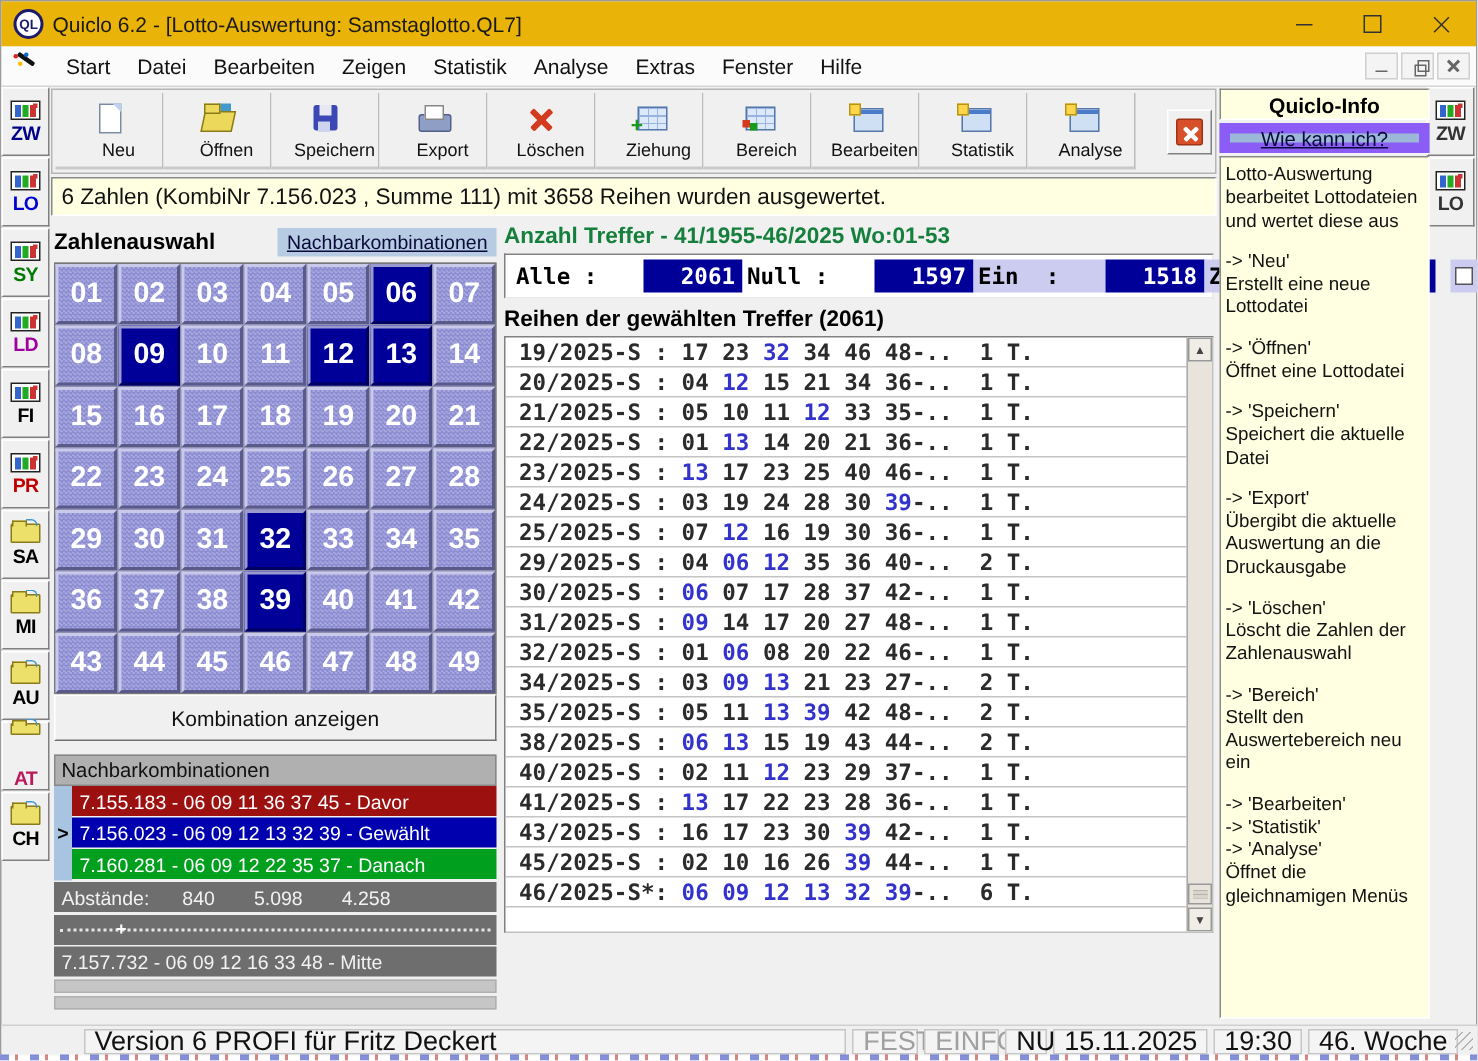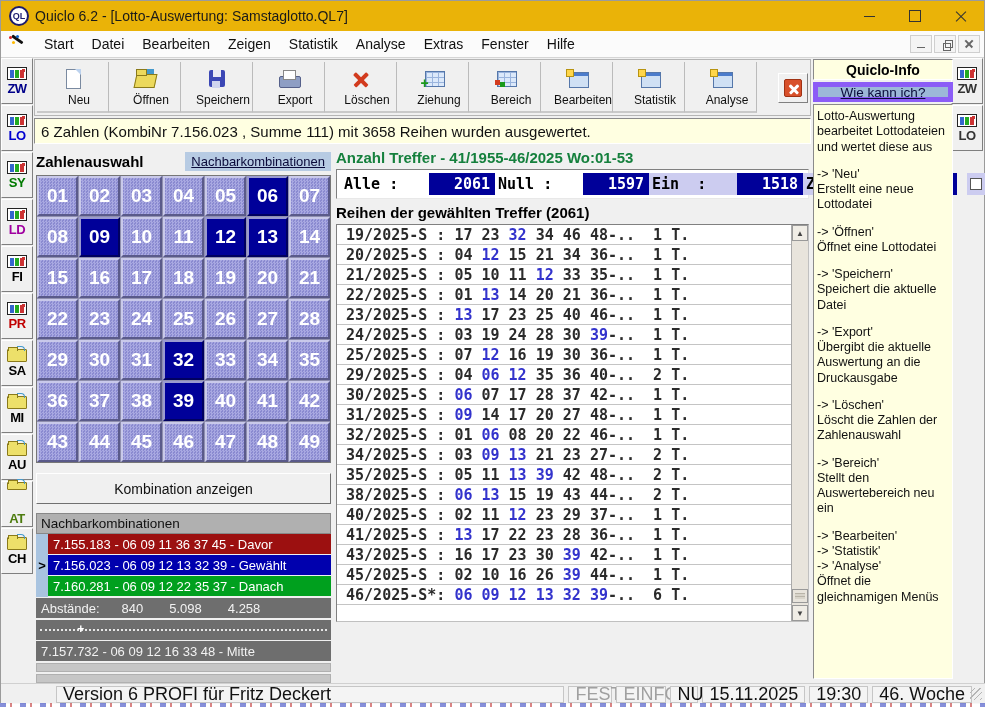--- a/index.html
+++ b/index.html
@@ -75,21 +75,21 @@
   .infobar { position:absolute; left:33px; top:117px; width:777px; height:26px; background:#ffffe1; border:1px solid; border-color:#8a8a8a #fff #fff #8a8a8a; font-size:15px; color:#111; display:flex; align-items:center; padding-left:6px; }
 
   
   .col-left { position:absolute; left:35px; top:148px; width:295px; }
   .sel-header { display:flex; align-items:center; justify-content:space-between; height:24px; }
   .sel-title { font:bold 15px "Liberation Sans",sans-serif; color:#000; }
   .sel-link { font-size:13px; color:#0a0a3a; text-decoration:underline; background:#b7cbe3; padding:2px 6px; }
   .numgrid { display:grid; grid-template-columns:repeat(7,41px); grid-auto-rows:40px; gap:1px; background:#8f8fae; border:1px solid #777; width:295px; margin-top:2px; }
   .cell { display:flex; align-items:center; justify-content:center; font:bold 19px "Liberation Sans",sans-serif; color:#fff; background:#9090d8; background-image:repeating-conic-gradient(rgba(255,255,255,0.22) 0% 25%, rgba(0,0,0,0.04) 0% 50%); background-size:3px 3px; border:2px solid; border-color:#c9c9ea #5a5a8a #5a5a8a #c9c9ea; }
   .cell.sel { background:#000099; background-image:none; border-color:#9a9ad0 #000060 #000060 #9a9ad0; }
-  .combi-btn { width:295px; height:31px; margin-top:10px; background:#f0f0f0; border:1px solid; border-color:#fff #707070 #707070 #fff; font-size:14px; color:#111; }
+  .combi-btn { width:295px; height:31px; background:#f0f0f0; border:1px solid; border-color:#fff #707070 #707070 #fff; font-size:14px; color:#111; }
   .nb-header { margin-top:9px; height:21px; background:#b0b0b0; border:1px solid #888; font-size:13.5px; color:#111; display:flex; align-items:center; padding-left:4px; }
   .nb-zone { display:flex; }
   .nb-gutter { width:12px; background:#a9c4e0; display:flex; flex-direction:column; }
   .nb-gutter span { height:21px; display:flex; align-items:center; justify-content:center; font:bold 13px "Liberation Sans",sans-serif; color:#000; }
   .nb-rows { flex:1; }
   .nb-row { height:20px; margin-bottom:1px; display:flex; align-items:center; padding-left:5px; font:13px "Liberation Sans",sans-serif; color:#fff; }
   .gray-row { height:20px; margin-top:1px; background:#6e6e6e; color:#f2f2f2; font-size:13px; display:flex; align-items:center; padding-left:5px; }
   .gray-row .vals { display:flex; gap:26px; margin-left:22px; }
   .dash-row { height:20px; margin-top:2px; background:#6e6e6e; position:relative; }
   .dash-row::before { content:""; position:absolute; left:4px; right:4px; top:9px; border-top:2px dotted #e6e6e6; }
@@ -114,21 +114,21 @@
   .r-row { height:20px; border-bottom:1px solid #c4c4c4; display:flex; align-items:center; font:bold 15px "DejaVu Sans Mono",monospace; color:#2b2b2b; white-space:pre; }
   .r-row .hit { color:#3333cc; }
   .sbar { position:absolute; right:0; top:0; width:17px; height:100%; background:#e8e4dc; border-left:1px solid #aaa; }
   .sbtn { position:absolute; left:0; width:16px; height:16px; background:#f0ede6; border:1px solid #999; color:#444; font-size:8px; display:flex; align-items:center; justify-content:center; }
   .sbtn.up { top:0; } .sbtn.down { bottom:0; }
   .sthumb { position:absolute; left:0; bottom:18px; width:16px; height:14px; background:#d8d4ca; border:1px solid #999; background-image:repeating-linear-gradient(#b9b4a8 0 1px, transparent 1px 3px); background-clip:content-box; padding:3px 2px; }
 
   
   .info-col { position:absolute; left:812px; top:58px; width:140px; height:622px; }
   .info-head { height:21px; background:#ffffe1; border:1px solid; border-color:#8a8a8a #fff #fff #8a8a8a; font:bold 14px "Liberation Sans",sans-serif; display:flex; align-items:center; justify-content:center; }
-  .info-link { height:20px; margin-top:2px; background:#9cb8d8; border:5px solid #8b5cf6; font-size:13.5px; color:#0a0a3a; text-decoration:underline; display:flex; align-items:center; justify-content:center; }
+  .info-link { height:20px; margin-top:2px; background:#9cb8d8; border:7px solid #8b5cf6; font-size:13.5px; color:#0a0a3a; text-decoration:underline; display:flex; align-items:center; justify-content:center; }
   .info-body { margin-top:2px; height:575px; background:#ffffe1; border:1px solid; border-color:#8a8a8a #fff #fff #8a8a8a; padding:4px 3px; font-size:12.5px; line-height:1.22; color:#111; overflow:hidden; }
   .info-body .blank { height:12px; }
 
   
   .statusbar { position:absolute; left:0; top:682px; width:985px; height:21px; background:#f0f0f0; border-top:1px solid #d0d0d0; display:flex; align-items:center; padding:1px 14px 1px 55px; gap:4px; }
   .sb-seg { height:17px; border:1px solid #c6c6c6; background:#f4f4f4; font-size:18px; color:#111; display:flex; align-items:center; padding:0 6px; }
   .sb-version { flex:1; }
   .sb-dim { color:#a0a0a0; }
   .grip { position:absolute; right:2px; bottom:2px; width:12px; height:12px; background:repeating-linear-gradient(135deg, transparent 0 3px, #b5b5b5 3px 4px); }
   .below-strip { position:absolute; left:0; top:703px; width:985px; height:4px; background:repeating-linear-gradient(90deg,#2233bb 0 6px,#ffffff 6px 10px,#bb2222 10px 12px,#ffffff 12px 20px); opacity:0.55; }
@@ -200,21 +200,21 @@
       <div class="rail-btn">
         <span class="folder-mini"></span>
         <span class="rail-label" style="color: rgb(0, 0, 0);">MI</span>
       </div>
       <div class="rail-btn">
         <span class="folder-mini"></span>
         <span class="rail-label" style="color: rgb(0, 0, 0);">AU</span>
       </div>
       <div class="rail-btn">
         <span class="folder-mini"></span>
-        <span class="rail-label" style="color: #4d7c0f; margin-top: 20px;">AT</span>
+        <span class="rail-label" style="color: #be185d; margin-top: 20px;">AT</span>
       </div>
       <div class="rail-btn">
         <span class="folder-mini"></span>
         <span class="rail-label" style="color: rgb(0, 0, 0);">CH</span>
       </div>
     </div>
   <div class="right-rail" id="right-rail">
       <div class="rail-btn">
         <span class="win-mini"></span>
         <span class="rail-label" style="color: rgb(51, 51, 51);">ZW</span>

